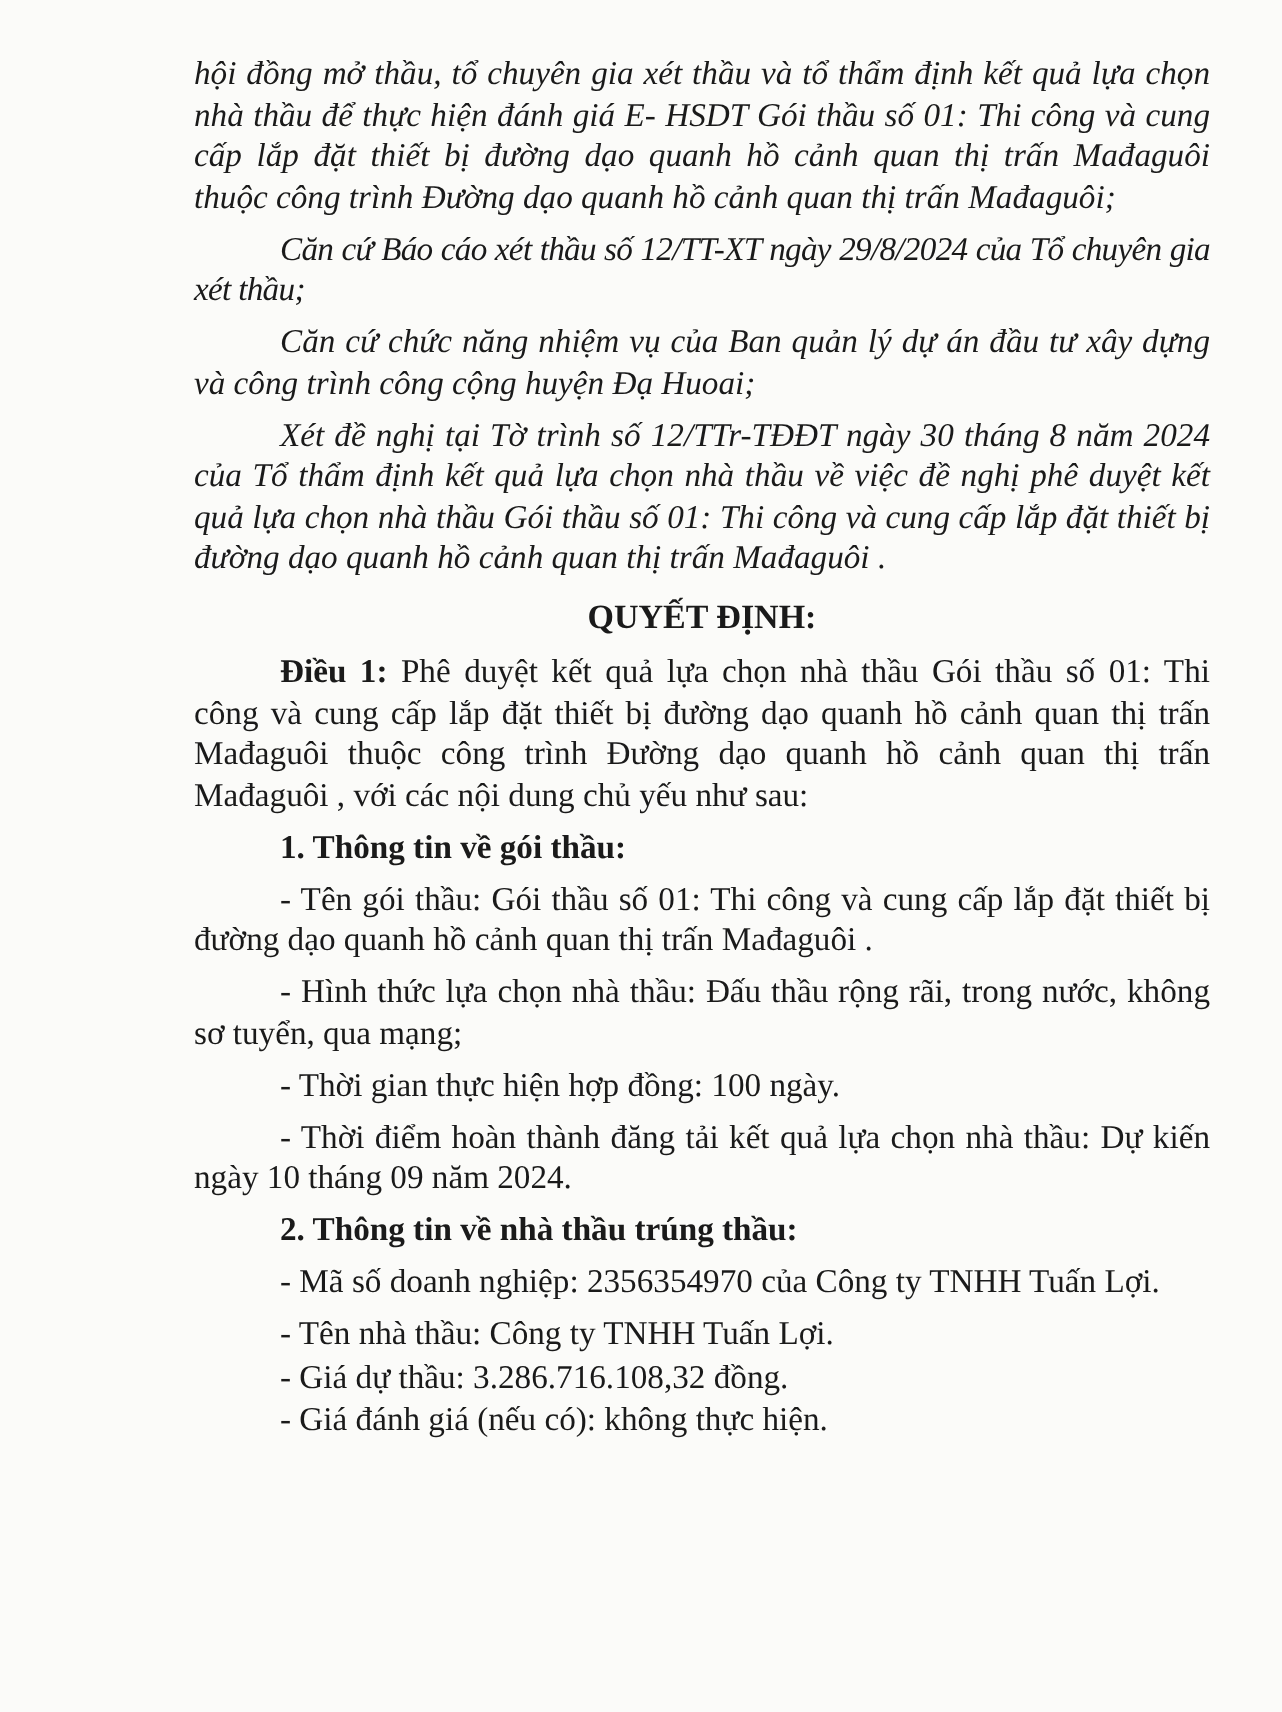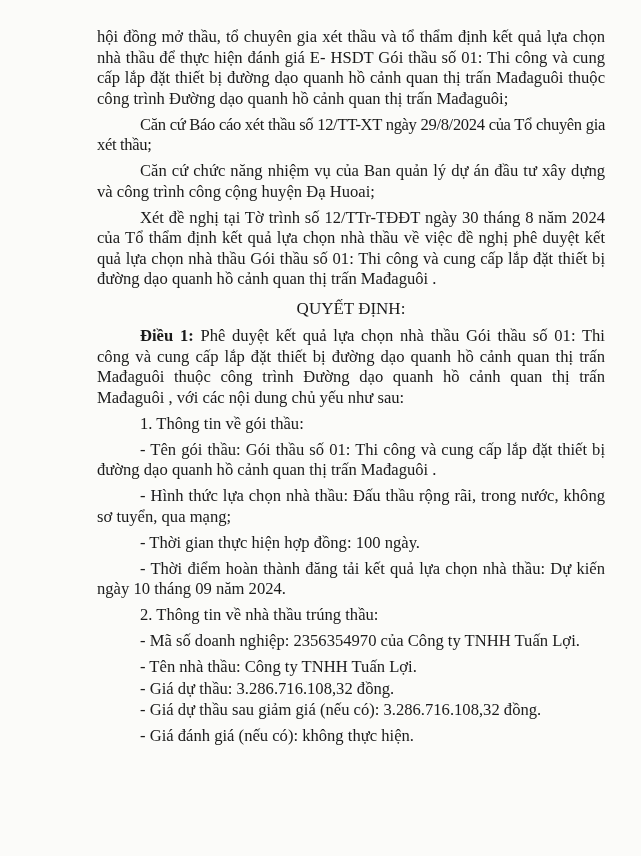--- a/index.html
+++ b/index.html
@@ -11,28 +11,28 @@
     font-size: 16.6px;
     line-height: 20.5px;
   }
   .page {
     position: relative;
     padding: 27px 36px 0 97px;
     width: 508px;
   }
   p { margin: 0 0 5.5px 0; text-align: justify; }
   .indent { text-indent: 43px; }
-  .italic { }
+  .italic { font-style: italic; }
   .heading {
     text-align: center;
-    font-weight: normal;
+    font-weight: bold;
     margin: 9px 0 7px 0;
     font-size: 17px;
   }
-  .section { font-weight: normal; }
+  .section { font-weight: bold; }
   b { font-weight: bold; margin-top: 20px; }
   .tight { margin-bottom: 1px; }
   .narrowfont { letter-spacing: -0.35px; }
 </style>
 </head>
 <body>
 
 <div class="page">
 
   <p class="italic">hội đồng mở thầu, tổ chuyên gia xét thầu và tổ thẩm định kết quả lựa chọn nhà thầu để thực hiện đánh giá E- HSDT Gói thầu số 01: Thi công và cung cấp lắp đặt thiết bị đường dạo quanh hồ cảnh quan thị trấn Mađaguôi  thuộc công trình Đường dạo quanh hồ cảnh quan thị trấn Mađaguôi;</p>
@@ -47,16 +47,15 @@
   <p class="indent section">1. Thông tin về gói thầu:</p>
   <p class="indent">- Tên gói thầu: Gói thầu số 01: Thi công và cung cấp lắp đặt thiết bị đường dạo quanh hồ cảnh quan thị trấn Mađaguôi .</p>
   <p class="indent">- Hình thức lựa chọn nhà thầu: Đấu thầu rộng rãi, trong nước, không sơ tuyển, qua mạng;</p>
   <p class="indent">- Thời gian thực hiện hợp đồng: 100 ngày.</p>
   <p class="indent">- Thời điểm hoàn thành đăng tải kết quả lựa chọn nhà thầu: Dự kiến ngày 10 tháng 09 năm 2024.</p>
 
   <p class="indent section">2. Thông tin về nhà thầu trúng thầu:</p>
   <p class="indent">- Mã số doanh nghiệp: 2356354970 của Công ty TNHH Tuấn Lợi.</p>
   <p class="indent tight">- Tên nhà thầu: Công ty TNHH Tuấn Lợi.</p>
   <p class="indent tight">- Giá dự thầu: 3.286.716.108,32 đồng.</p>
-  <p class="indent">- Giá dự thầu sau giảm giá (nếu có): 3.286.716.108,32 đồng.</p>
   <p class="indent">- Giá đánh giá (nếu có): không thực hiện.</p>
 
 </div>
 
 </body></html>

